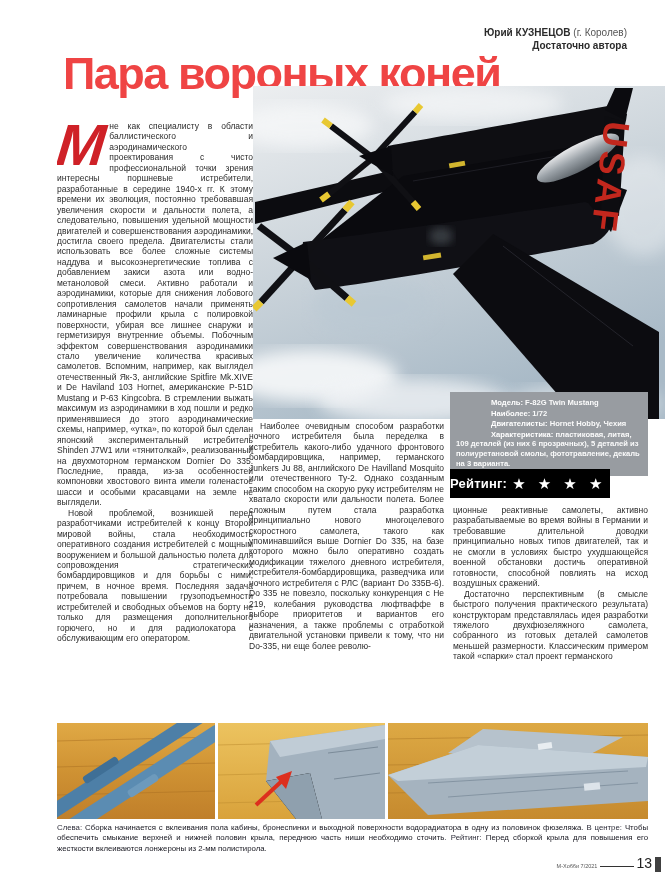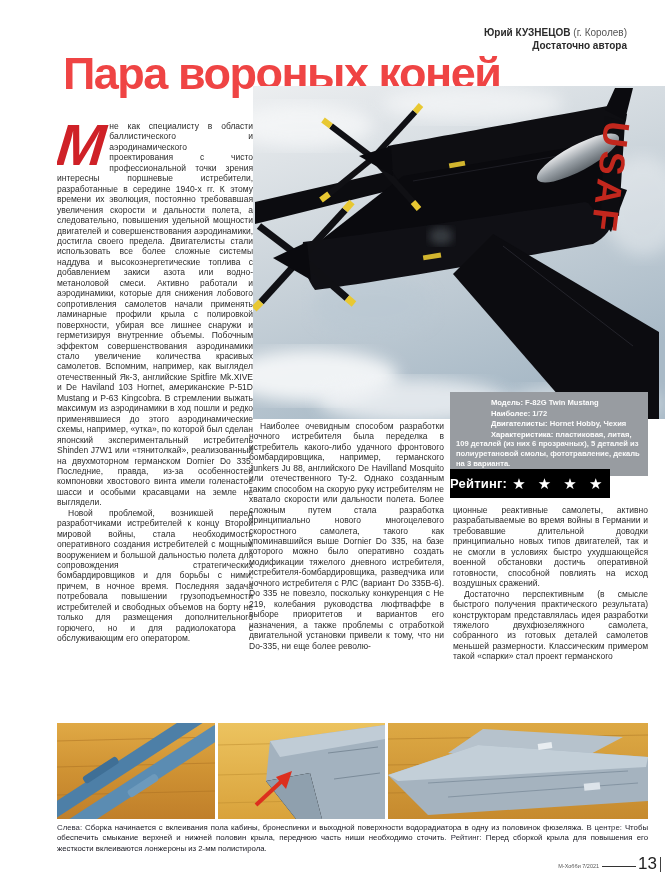--- a/index.html
+++ b/index.html
@@ -48,21 +48,21 @@
   .bp2{left:218px;width:167px;}
   .bp3{left:388px;width:260px;}
   
   .caption{position:absolute;left:57px;top:823px;width:591px;font-size:7.8px;line-height:10.4px;color:#16161f;text-align:justify;}
   .cap-lbl{font-weight:normal;color:#2c2c38;}
   .cap-txt{font-weight:normal;}
   
   .footer{position:absolute;right:4px;bottom:6px;display:flex;align-items:flex-end;}
   .footer-issue{font-size:5.5px;color:#555;margin-right:3px;margin-bottom:3px;}
   .footer-rule{width:34px;height:1px;background:#333;margin-bottom:5px;}
-  .footer-num{font-size:17px;color:#222;border-right:1px solid #404040;padding:0 3px 2px 2px;line-height:13px;}
+  .footer-num{font-size:14px;color:#222;border-right:6px solid #404040;padding:0 3px 2px 2px;line-height:13px;}
 </style>
 </head>
 <body>
 
 <div class="page">
 
   <div class="author-block">
     <div>
       <span class="author-name">Юрий КУЗНЕЦОВ</span>
       <span class="author-loc">(г. Королев)</span>

